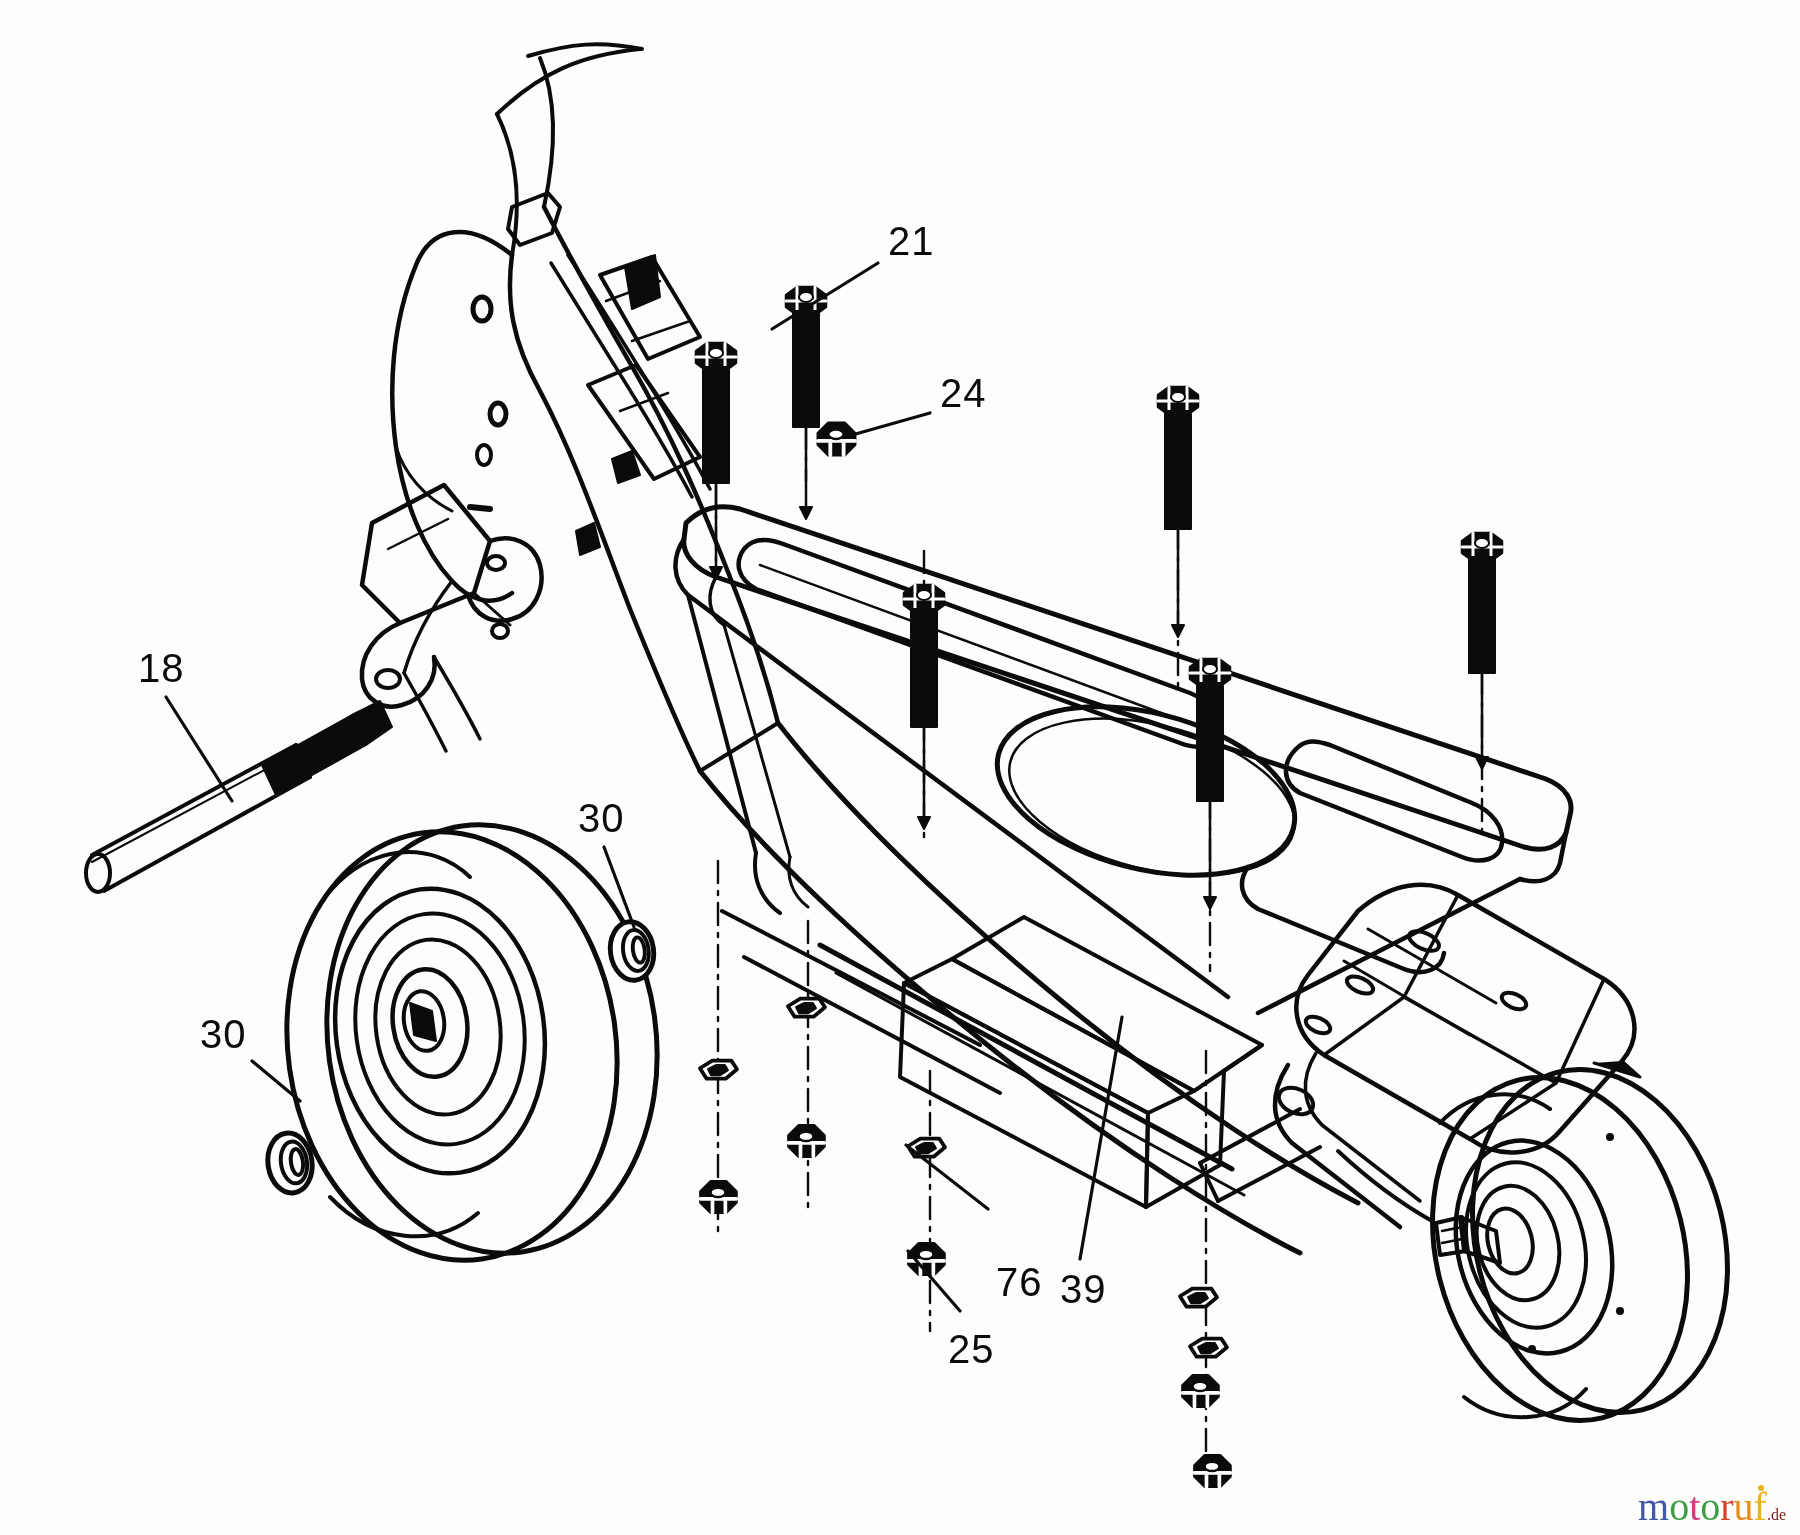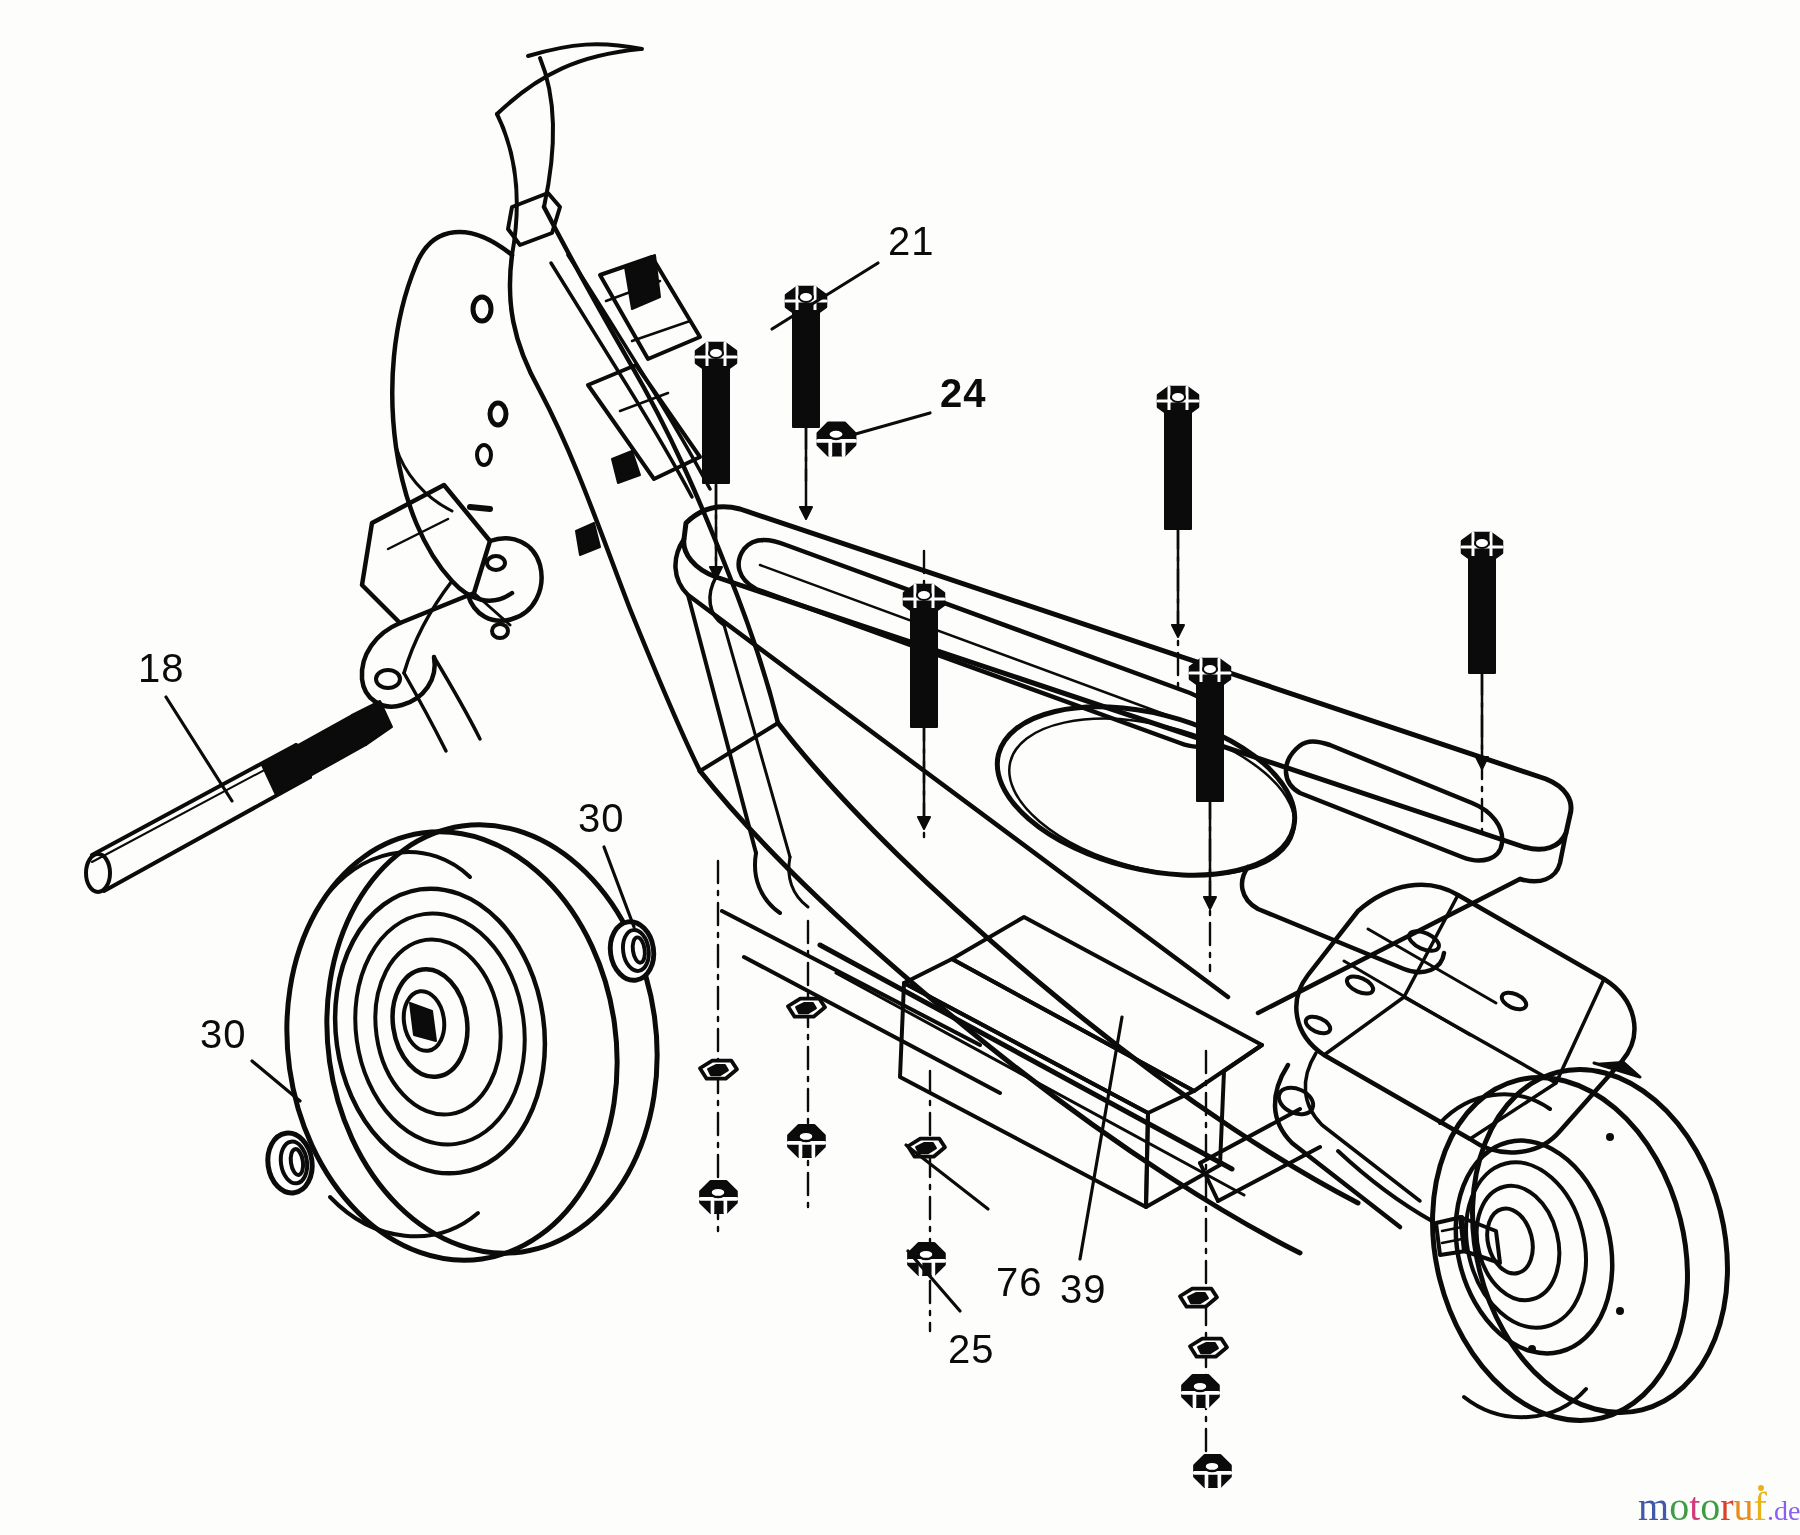--- a/index.html
+++ b/index.html
@@ -24,21 +24,21 @@
   .wm{
     position:absolute;
     left:1638px;top:1476px;
     font-family:"Liberation Serif", serif;
     font-size:40px;
     line-height:1;
     white-space:nowrap;
     letter-spacing:0px;
   }
   .wm span{display:inline-block;}
-  .wm .suffix{font-size:28px;color:#8b5cf6;vertical-align:baseline;}
+  .wm .suffix{font-size:16px;color:#7f1d1d;vertical-align:baseline;}
   .wm .dotacc{
     position:absolute;left:120px;top:-2px;
     width:6px;height:6px;border-radius:50%;
   }
 </style>
 </head>
 <body>
 
 <div id="diagram-root">
 
@@ -340,21 +340,21 @@
         <path d="M 604 836 L 634 916"></path>
         <path d="M 252 1050 L 300 1090"></path>
         <path d="M 988 1198 L 906 1134"></path>
         <path d="M 1080 1248 L 1122 1006"></path>
         <path d="M 960 1300 L 908 1240"></path>
       </g>
     </g>
   </svg>
 
   <div class="callout" style="left:888px;top:210px;">21</div>
-  <div class="callout" style="left:940px;top:362px;font-weight:bold;">24</div>
+  <div class="callout" style="left:940px;top:362px;">24</div>
   <div class="callout" style="left:138px;top:637px;">18</div>
   <div class="callout" style="left:578px;top:787px;">30</div>
   <div class="callout" style="left:200px;top:1003px;">30</div>
   <div class="callout" style="left:996px;top:1206px;margin-top:45px;">76</div>
   <div class="callout" style="left:1060px;top:1258px;text-align:right;">39</div>
   <div class="callout" style="left:948px;top:1318px;">25</div>
 
   <div class="wm">
     <span style="color: rgb(67, 89, 168);">m</span><span style="color: rgb(63, 156, 70);">o</span><span style="color: rgb(210, 60, 125);">t</span><span style="color: rgb(63, 156, 70);">o</span><span style="color: rgb(216, 67, 39);">r</span><span style="color: rgb(232, 140, 28);">u</span><span style="color: rgb(233, 178, 22);">f</span><span class="suffix">.de</span>
     <span class="dotacc" style="background: rgb(233, 178, 22);"></span>

